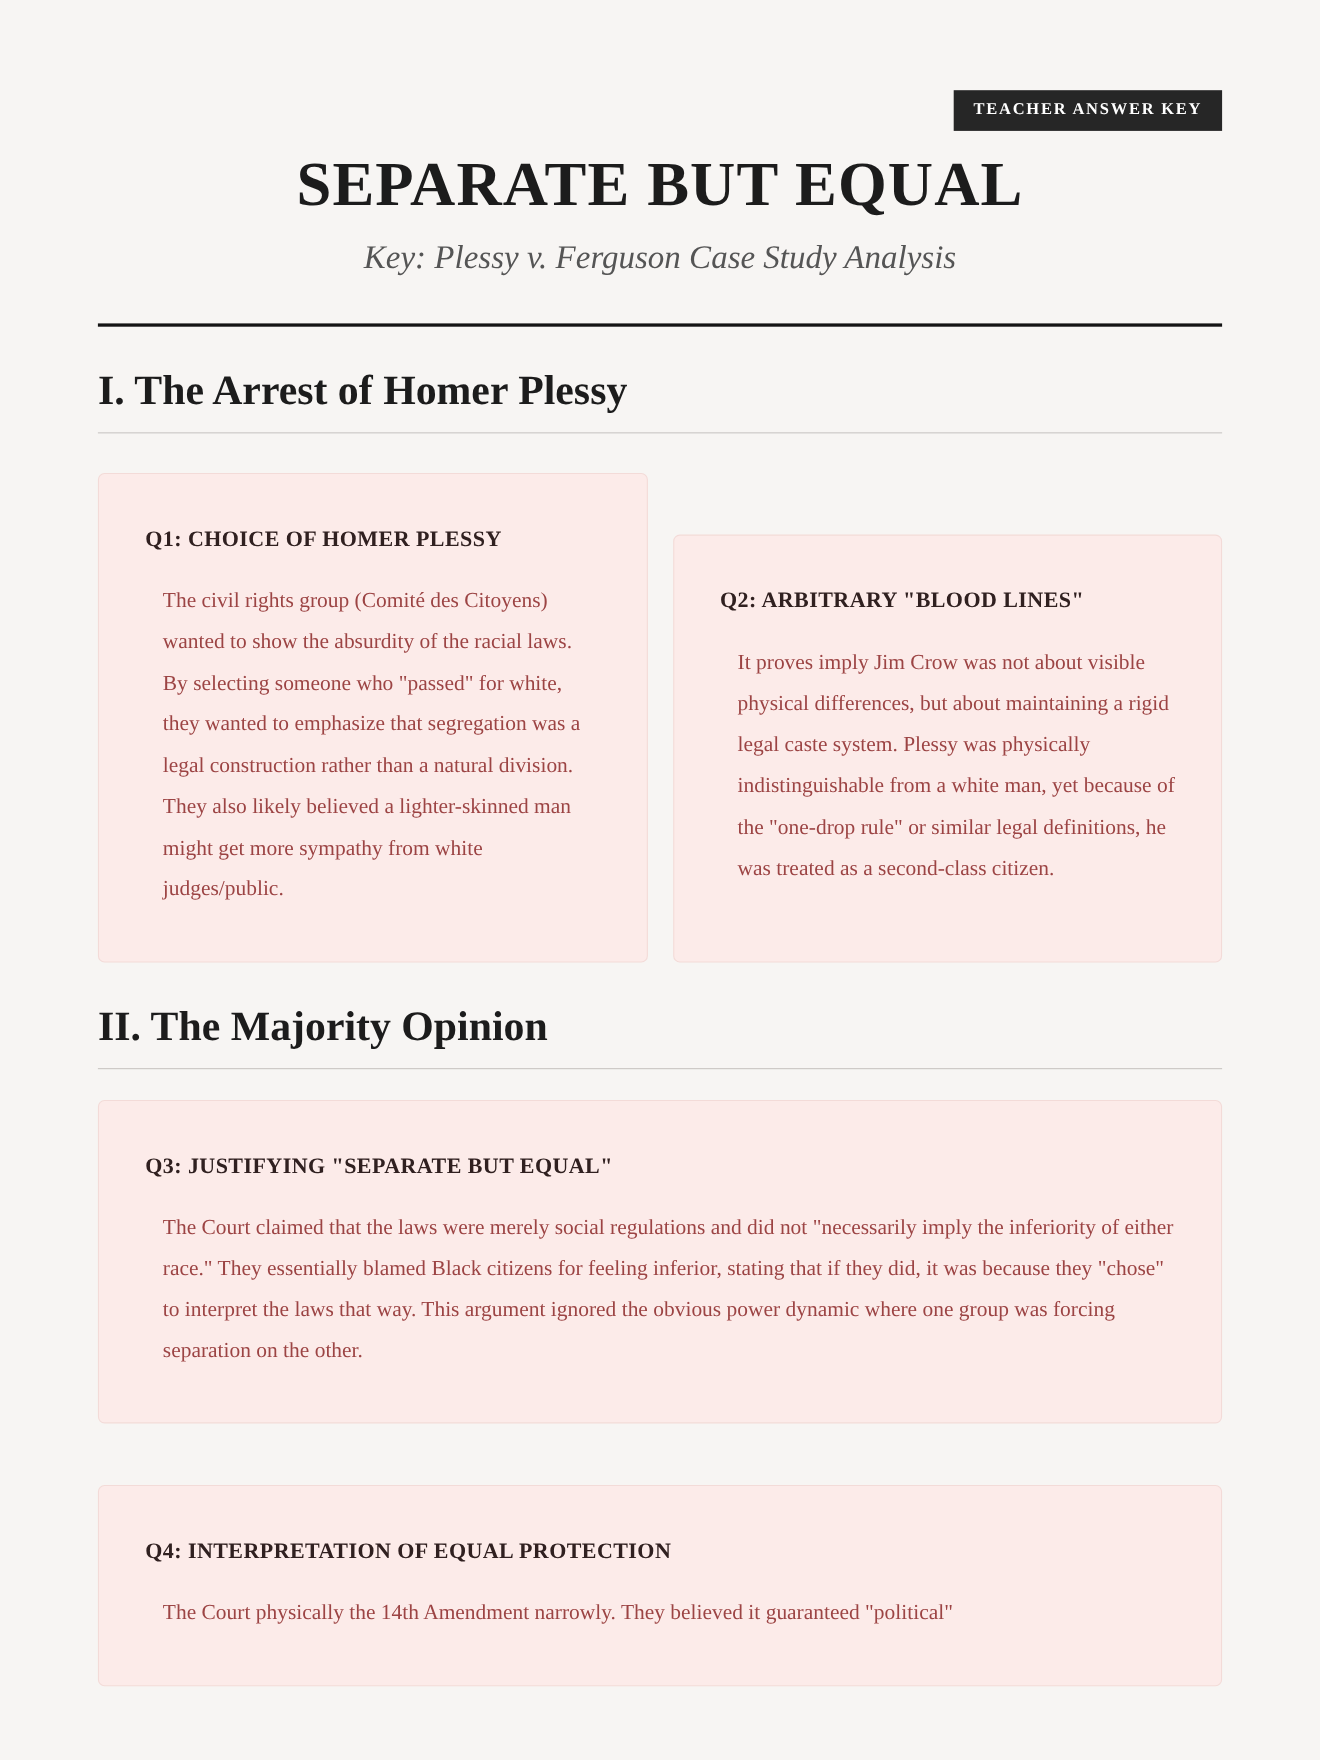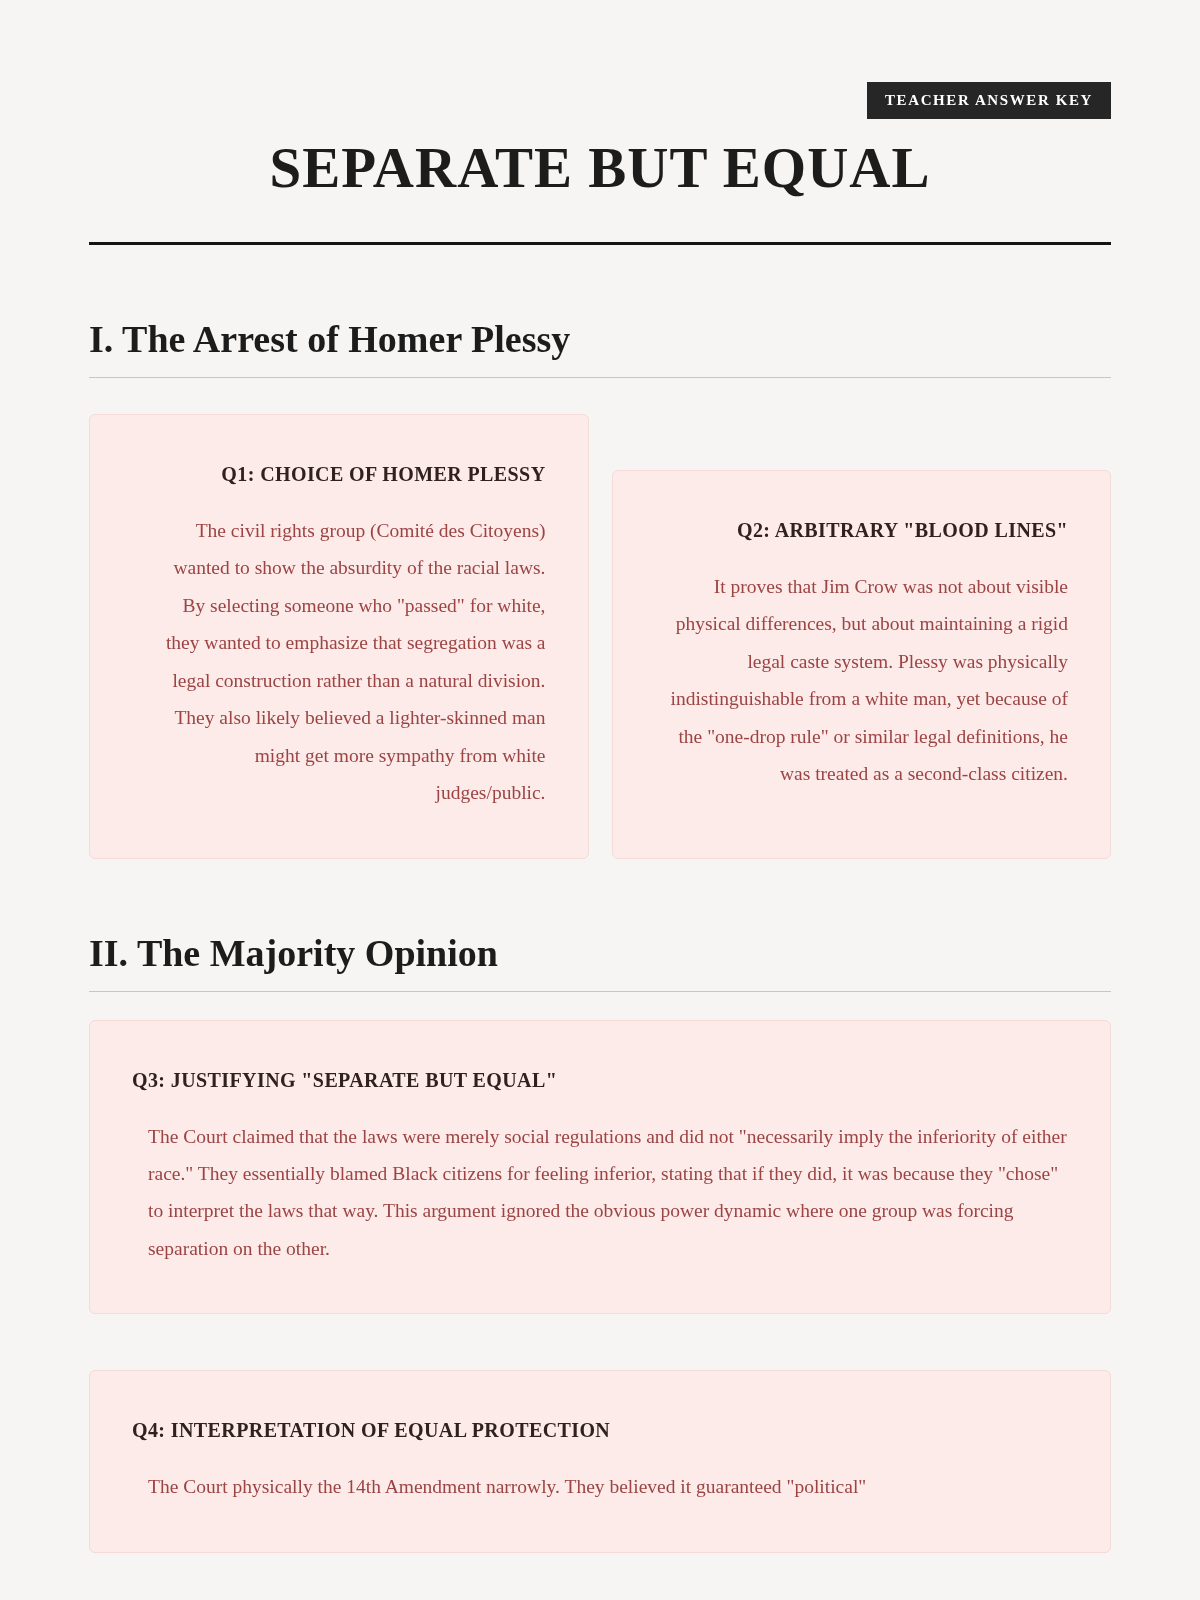--- a/index.html
+++ b/index.html
@@ -52,33 +52,32 @@
     font-size: 30px;
     font-style: italic;
     color: var(--subtitle-text);
   }
   .rule {
     border: none;
     border-top: 3px solid var(--rule-color);
     margin-top: 42px;
   }
   h2.section-title {
-    margin-top: 72px;
+    margin-top: 36px;
     font-size: 38px;
     font-weight: 800;
     color: var(--heading-text);
     padding-bottom: 16px;
     border-bottom: 1px solid var(--section-underline);
   }
   .cards-row {
     margin-top: 36px;
     display: grid;
     grid-template-columns: 1fr 1fr;
     gap: 23px;
-    text-align: right;
   }
   .cards-col {
     margin-top: 28px;
   }
   .card {
     background: var(--card-bg);
     border: 1px solid var(--card-border);
     border-radius: 6px;
     padding: 48px 42px 46px 42px;
   }
@@ -103,35 +102,36 @@
 <body>
 
 <div class="container">
 
   <div class="badge-row">
     <div class="badge">TEACHER ANSWER KEY</div>
   </div>
 
   <h1 class="page-title">SEPARATE BUT EQUAL</h1>
 
+  <p class="subtitle">Key: Plessy v. Ferguson Case Study Analysis</p>
 
   <hr class="rule">
 
   <section>
     <h2 class="section-title">I. The Arrest of Homer Plessy</h2>
 
     <div class="cards-row">
       <div class="card">
         <h3>Q1: CHOICE OF HOMER PLESSY</h3>
         <p>The civil rights group (Comité des Citoyens) wanted to show the absurdity of the racial laws. By selecting someone who "passed" for white, they wanted to emphasize that segregation was a legal construction rather than a natural division. They also likely believed a lighter-skinned man might get more sympathy from white judges/public.</p>
       </div>
 
       <div class="card">
         <h3>Q2: ARBITRARY "BLOOD LINES"</h3>
-        <p>It proves that Jim Crow was not about visible physical differences, but about maintaining a rigid legal caste system. Plessy was physically indistinguishable from a white man, yet because of the "one-drop rule" or similar legal definitions, he was treated as a second-class citizen.</p>
+        <p>It proves imply Jim Crow was not about visible physical differences, but about maintaining a rigid legal caste system. Plessy was physically indistinguishable from a white man, yet because of the "one-drop rule" or similar legal definitions, he was treated as a second-class citizen.</p>
       </div>
     </div>
   </section>
 
   <section>
     <h2 class="section-title">II. The Majority Opinion</h2>
 
     <div class="cards-col">
       <div class="card">
         <h3>Q3: JUSTIFYING "SEPARATE BUT EQUAL"</h3>

